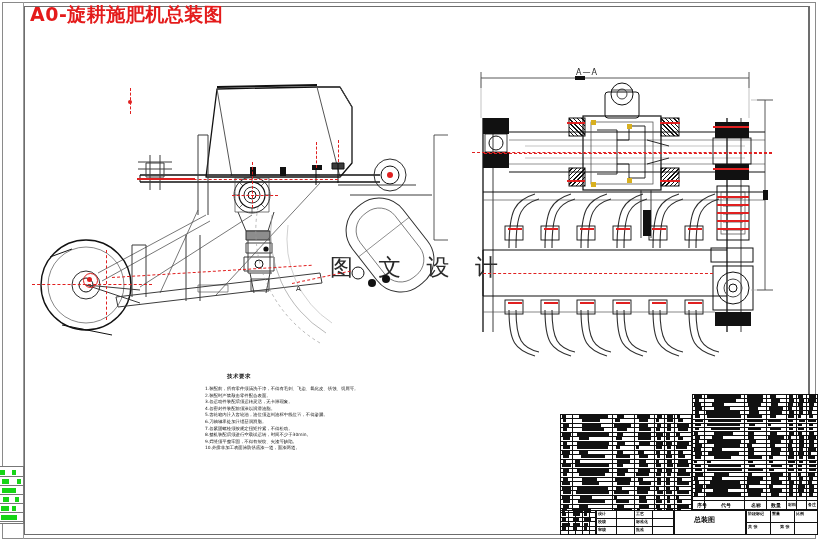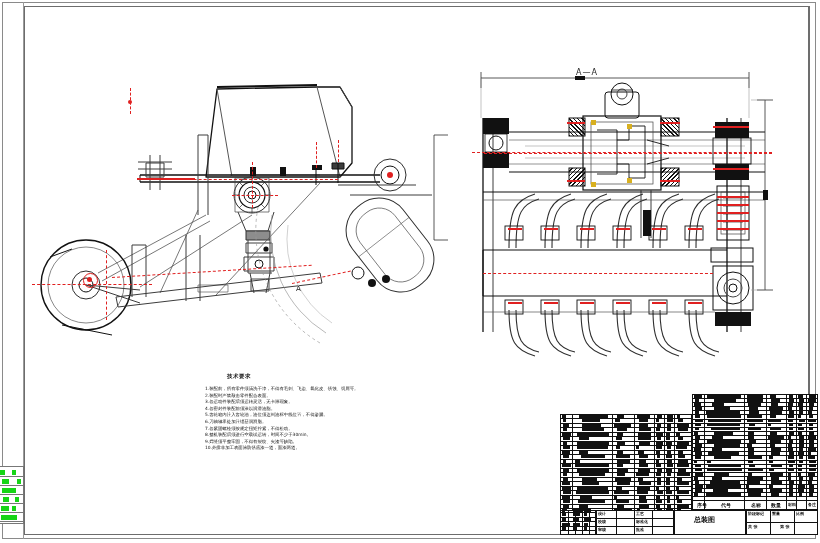--- a/index.html
+++ b/index.html
@@ -62,21 +62,23 @@
 </style>
 </head>
 <body>
 
 <div id="stage">
 
   <div class="frame-outer"></div>
   <div class="frame-bind"></div>
   <div class="frame-inner"></div>
 
-
+  <div class="dwg-title">A0-旋耕施肥机总装图</div>
+
+  <div class="watermark">图 文 设 计</div>
 
   <div>
   <svg width="470" height="350" viewBox="0 0 470 350" style="left:20px;top:35px;">
     <g fill="none" stroke="#3c3c3c" stroke-width="1" stroke-linejoin="round">
 
       <path d="M197,54 L297,52 L320,52 L332,72 L332,128 L320,142 L212,142 L186,142 Z" stroke="#111" stroke-width="1.3"></path>
       <path d="M197,54 L212,142" stroke="#555"></path>
       <path d="M297,52 L320,142" stroke="#555"></path>
       <path d="M320,52 L332,72" stroke="#3c3c3c"></path>
 

